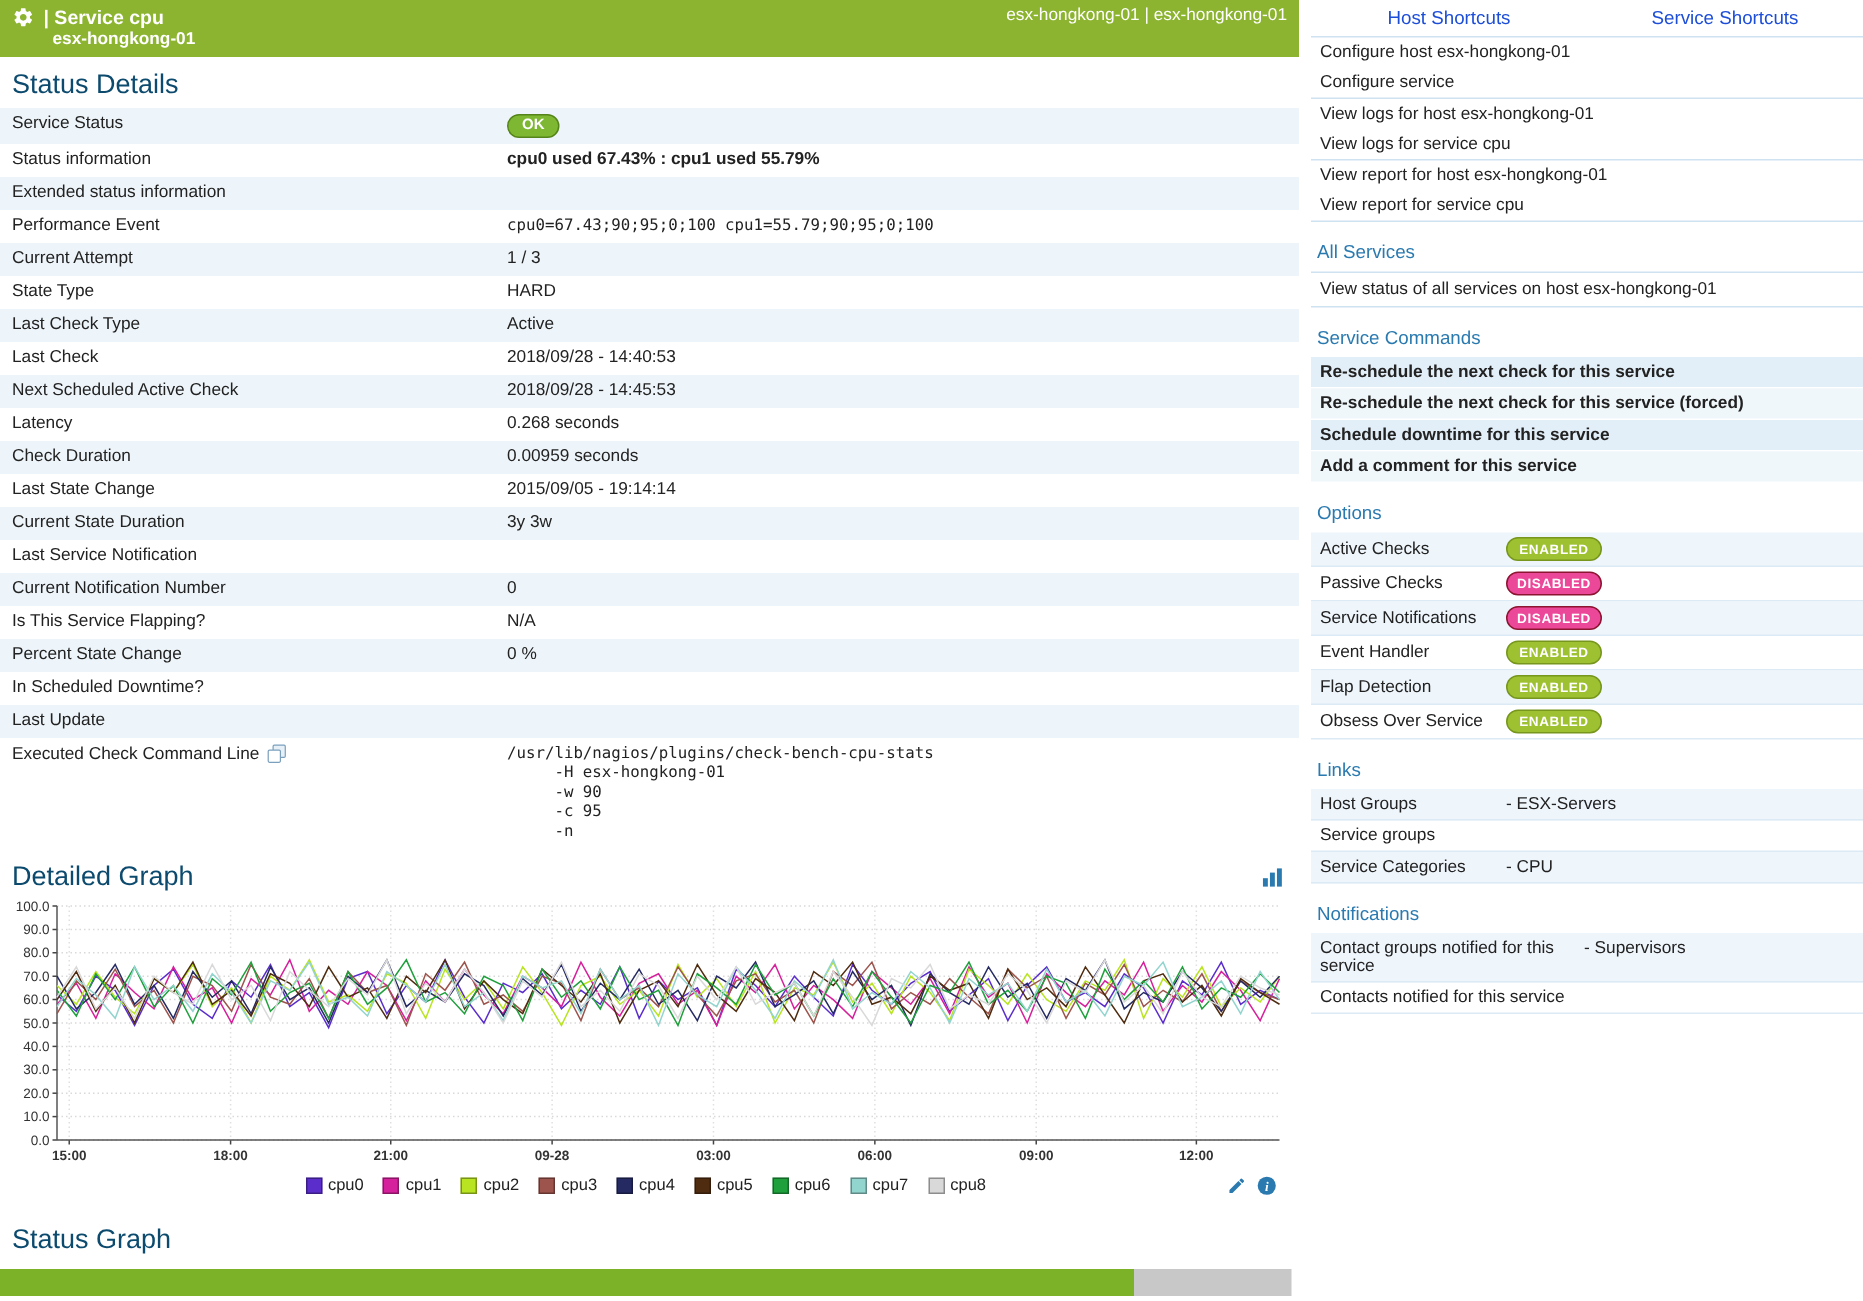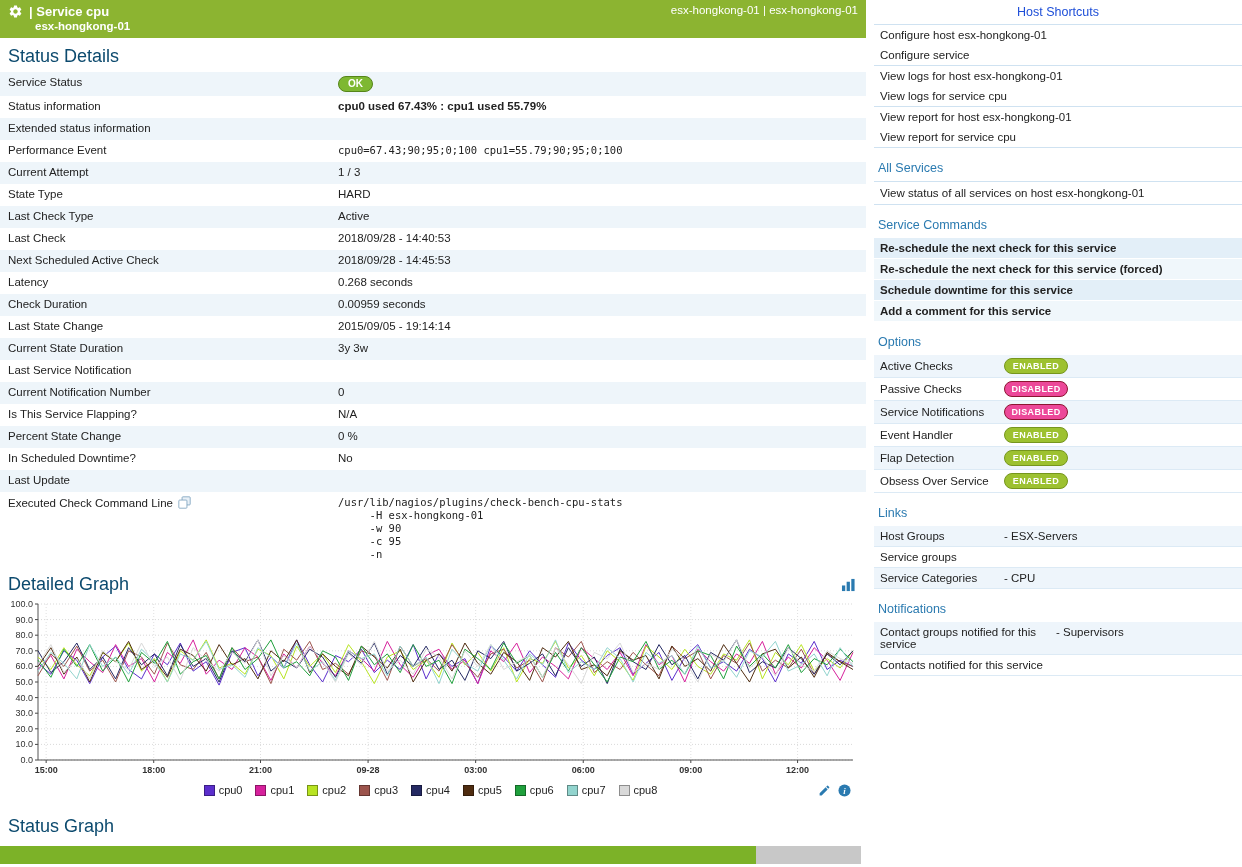--- a/index.html
+++ b/index.html
@@ -174,21 +174,20 @@
       <div class="srow">
         <div class="slabel">Is This Service Flapping?</div>
         <div class="svalue">N/A</div>
       </div>
       <div class="srow">
         <div class="slabel">Percent State Change</div>
         <div class="svalue">0 %</div>
       </div>
       <div class="srow">
         <div class="slabel">In Scheduled Downtime?</div>
-        <div class="svalue">No</div>
       </div>
       <div class="srow">
         <div class="slabel">Last Update</div>
       </div>
       <div class="srow">
         <div class="slabel">
           <span>Executed Check Command Line</span>
           <span class="cmd-icon">
             <svg width="13" height="13" viewBox="0 0 16 16">
                 <rect x="5" y="1" width="10" height="10" rx="1" fill="#e8f0f7" stroke="#7aa0bd"></rect>
@@ -359,20 +358,21 @@
         </div>
       <div class="bottom-strip"></div>
     </div>
 
   </div>
 
   <div class="sidebar">
 
     <div class="shortcut-head">
       <div class="cell">Host Shortcuts</div>
+      <div class="cell">Service Shortcuts</div>
     </div>
     <div class="shortcut-table">
       <div class="shortcut-row">
         <div class="cell">Configure host esx-hongkong-01</div>
         <div class="cell">Configure service</div>
       </div>
       <div class="shortcut-row">
         <div class="cell">View logs for host esx-hongkong-01</div>
         <div class="cell">View logs for service cpu</div>
       </div>

